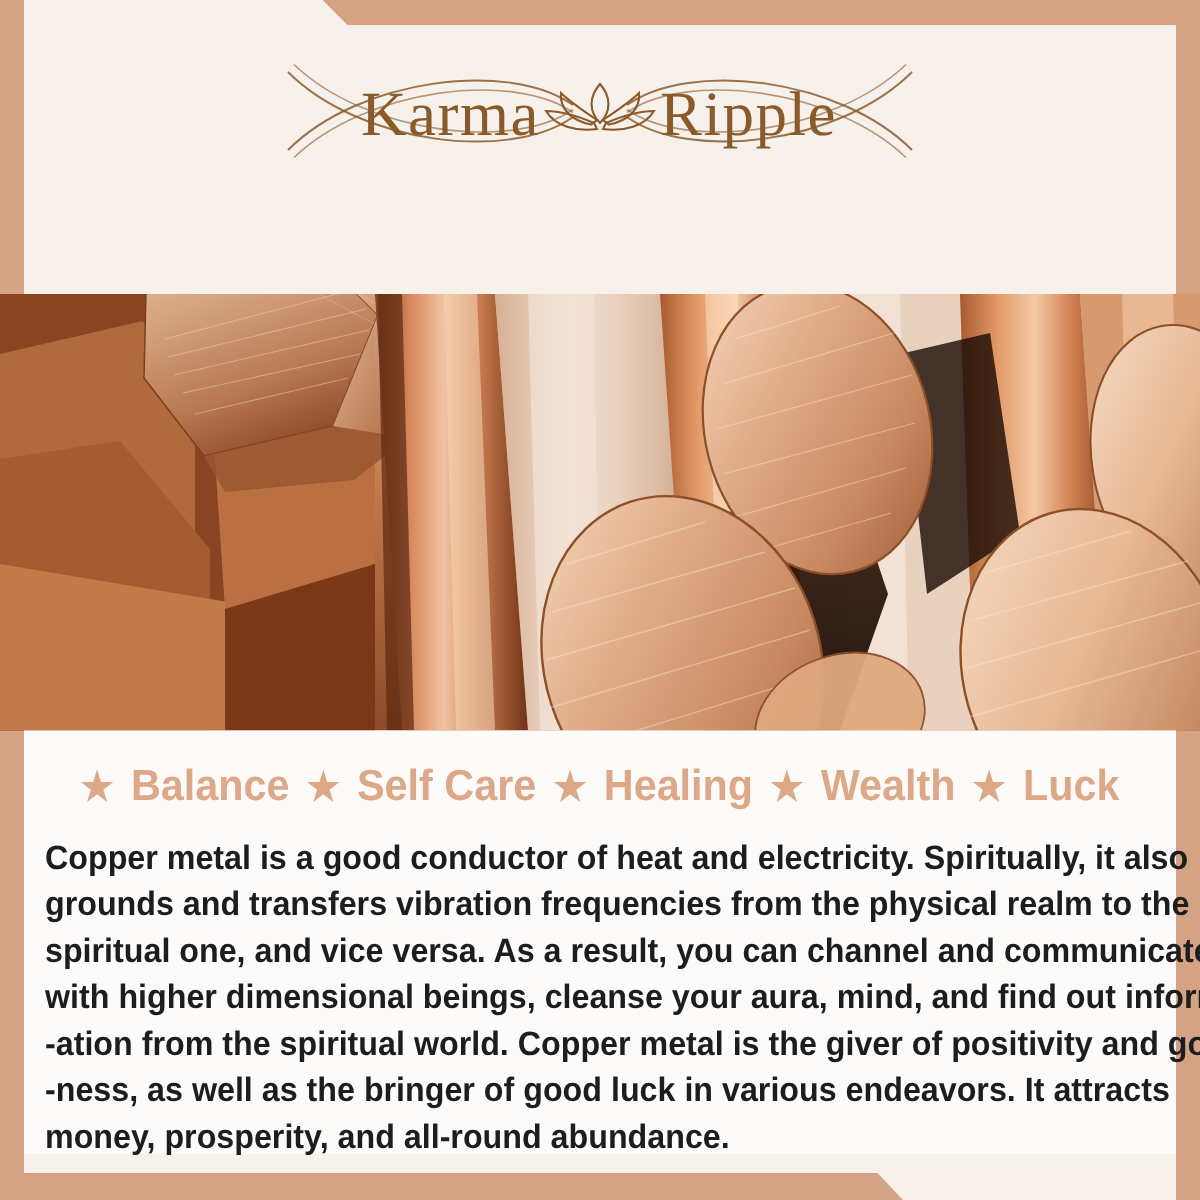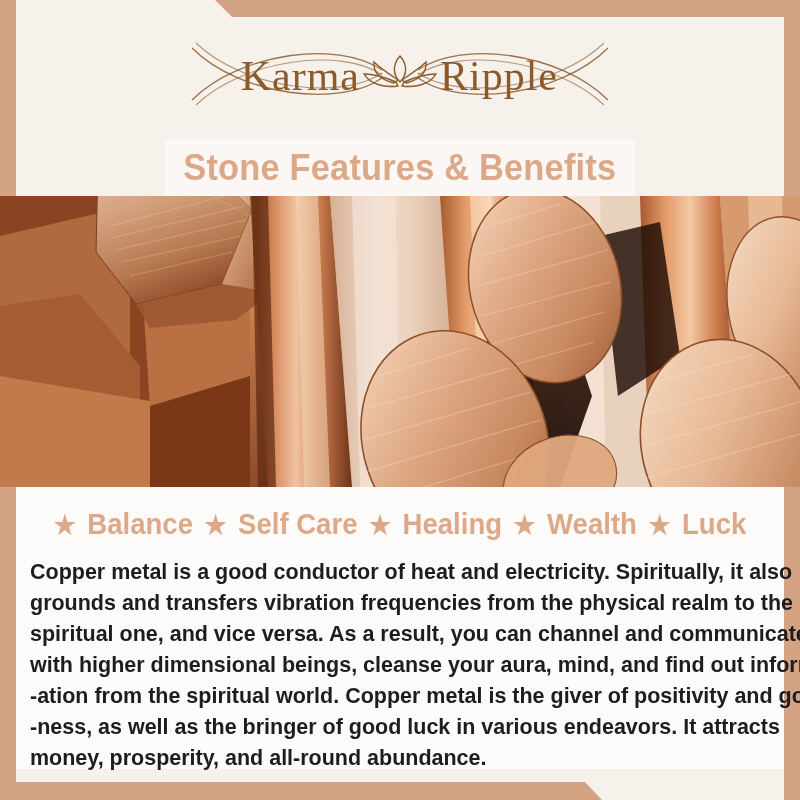--- a/index.html
+++ b/index.html
@@ -194,23 +194,20 @@
         <path d="M2 4 C 14 -4, 22 -10, 26 -14 C 27 -4, 20 4, 6 7 Z" fill="none" stroke="#8b5a2b" stroke-width="1.4"></path>
         <path d="M-4 6 C -18 0, -30 -2, -36 -2 C -30 8, -16 12, -2 10 Z" fill="none" stroke="#8b5a2b" stroke-width="1.4"></path>
         <path d="M4 6 C 18 0, 30 -2, 36 -2 C 30 8, 16 12, 2 10 Z" fill="none" stroke="#8b5a2b" stroke-width="1.4"></path>
       </g>
 
       <text class="logo-text" x="240" y="64" text-anchor="end">Karma</text>
       <text class="logo-text" x="320" y="64" text-anchor="start">Ripple</text>
     </svg>
   </div>
 
-  <div class="title-band">
-    <div class="title-text">Stone Features &amp; Benefits</div>
-  </div>
 
   <div class="photo">
     <svg width="800" height="291" viewBox="0 0 800 291">
       <defs>
         <linearGradient id="gBgWarm" x1="0" y1="0" x2="1" y2="1">
           <stop offset="0%" stop-color="#c9norm"></stop>
         </linearGradient>
         <linearGradient id="gBg" x1="0" y1="0" x2="0" y2="1">
           <stop offset="0%" stop-color="#e3b896"></stop>
           <stop offset="45%" stop-color="#c27a4c"></stop>

